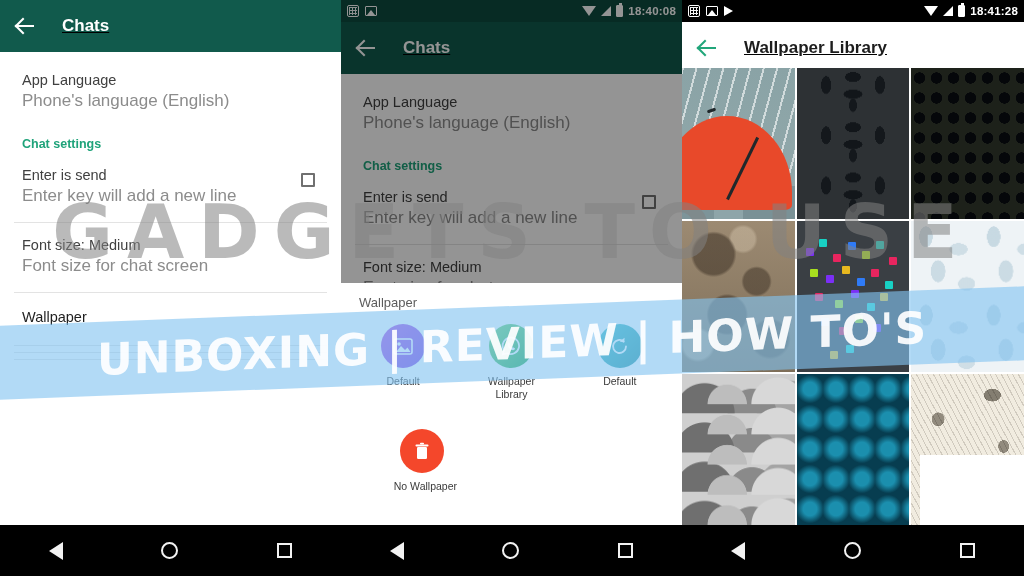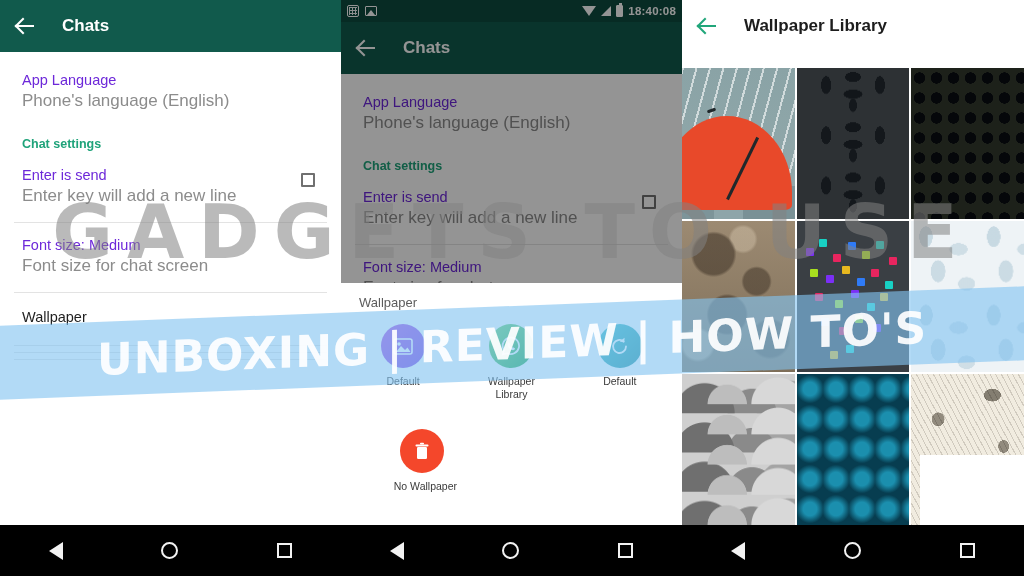--- a/index.html
+++ b/index.html
@@ -34,37 +34,37 @@
   .ic-flag { width:11px; height:11px; position:relative; }
   .ic-flag::before{ content:"";position:absolute;left:0;top:0;width:0;height:0;
      border-left:9px solid #fff;border-top:5px solid transparent;border-bottom:5px solid transparent;}
   .ic-wifi { width:0;height:0;border-left:7px solid transparent;border-right:7px solid transparent;
      border-top:10px solid #fff; }
   .ic-signal { width:0;height:0;border-left:10px solid transparent;border-bottom:10px solid #fff; }
   .ic-batt { width:7px;height:12px;border:1.5px solid #fff;border-radius:1px;position:relative;background:#fff;}
   .ic-batt::before{content:"";position:absolute;top:-3px;left:1.5px;width:3px;height:2px;background:#fff;}
 
   
-  .appbar { height:52px; display:flex; align-items:center; padding:0 16px; gap:26px; }
+  .appbar { height:52px; display:flex; align-items:center; padding:0 16px; gap:26px;text-decoration:underline; }
   .appbar-green { background:#115a4c; }
   .appbar-white { background:#fff; }
   .appbar-title { font-size:17px; font-weight:bold; }
   .t-white { color:#fff; }
   .t-dark { color:#1d1d1d; }
   .backarrow { width:20px; height:20px; position:relative; flex:none; cursor:pointer; }
   .backarrow::before { content:""; position:absolute; top:9px; left:1px; width:17px; height:2px; background:currentColor; }
   .backarrow::after { content:""; position:absolute; top:4px; left:1px; width:10px; height:10px;
      border-left:2px solid currentColor; border-bottom:2px solid currentColor; transform:rotate(45deg); }
   .a-white { color:#fff; }
   .a-green { color:#21a67a; }
 
   
   .list { background:#fff; padding-top:6px; }
   .row { padding:14px 18px 10px 22px; position:relative; }
-  .row-title { font-size:14.5px; color:#6d28d9; }
+  .row-title { font-size:14.5px; color:#404040; }
   .row-sub { font-size:17px; color:#8c8c8c; margin-top:3px; }
   .section-head { font-size:12.5px; color:#1fa37a; font-weight:bold; padding:16px 22px 2px; }
   .divider { height:1px; background:#e3e3e3; margin:6px 14px 0 14px; }
   .checkbox { position:absolute; right:26px; top:20px; width:14px; height:14px;
      border:2px solid #707070; border-radius:1px; }
   .row-simple { padding:16px 22px 14px 22px; font-size:14.5px; color:#1f1f1f; }
 
   
   .scrim { position:absolute; inset:0; background:rgba(0,0,0,0.42); }
   .sheet { position:absolute; left:0; right:0; bottom:51px; top:283px; background:#fff; }
@@ -330,20 +330,33 @@
     </div>
 
     <div class="navbar">
       <span class="nv nv-back"></span>
       <span class="nv nv-home"></span>
       <span class="nv nv-rec"></span>
     </div>
   </div>
 
   <div class="panel p3">
+    <div class="statusbar sb-black">
+      <span class="sb-left">
+        <span class="ic ic-grid"></span>
+        <span class="ic ic-photo"></span>
+        <span class="ic ic-flag"></span>
+      </span>
+      <span class="sb-right">
+        <span class="ic ic-wifi"></span>
+        <span class="ic ic-signal"></span>
+        <span class="ic ic-batt"></span>
+        <span class="sb-time">18:41:28</span>
+      </span>
+    </div>
 
     <div class="appbar appbar-white">
       <span class="backarrow a-green"></span>
       <span class="appbar-title t-dark">Wallpaper Library</span>
     </div>
 
     <div class="grid">
       <div class="cell w-umbrella">
         <span class="rain"></span>
         <span class="bldg"></span>

